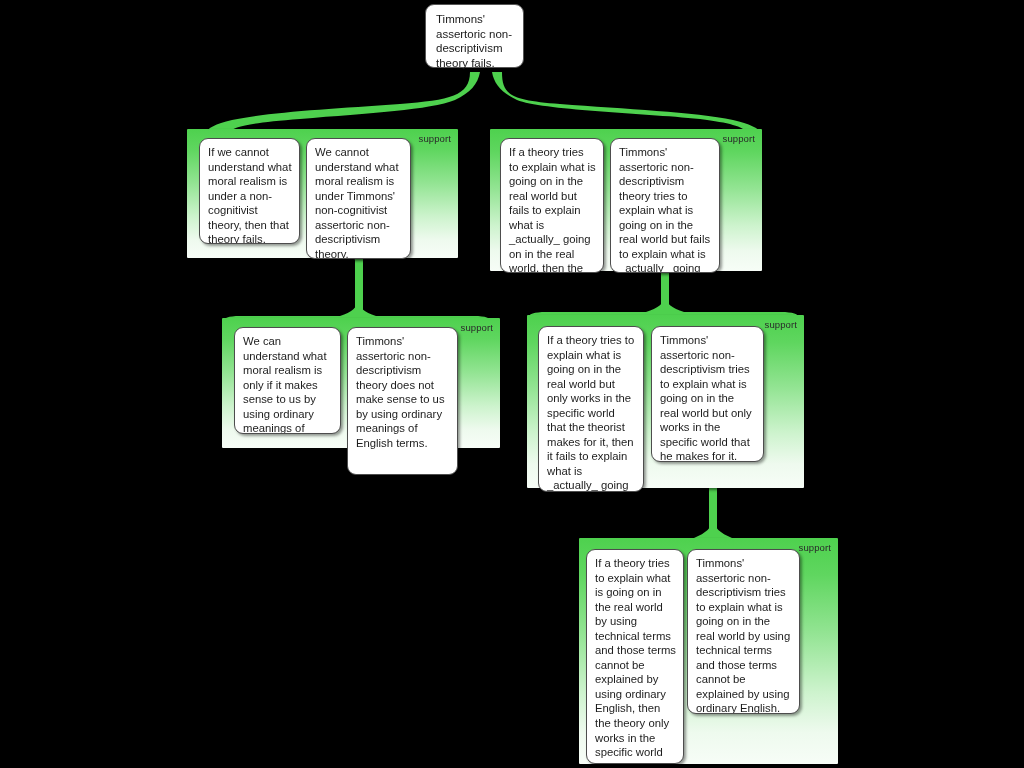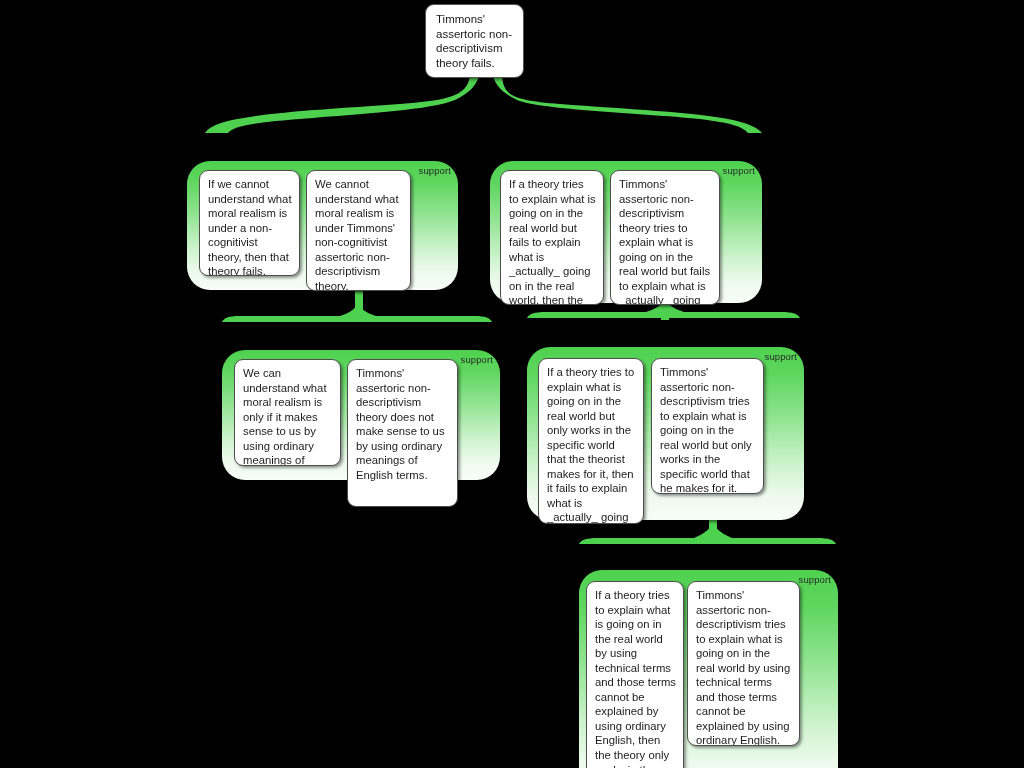--- a/index.html
+++ b/index.html
@@ -41,26 +41,25 @@
   }
   .root-node .txt {
     font-size: 11.5px;
     line-height: 14.6px;
     color: #1a1a1a;
     white-space: pre-line;
   }
   
   .group {
     position: absolute;
-    border-radius: 23px;
+    border-radius: 1px;
     box-sizing: border-box;
     background: linear-gradient(to bottom, #4ed14e 0%, #5fd65f 16%, #93e493 42%, #cdf3cd 68%, #eefaee 86%, #f7fdf7 100%);
     box-shadow: 2px 2px 3px rgba(0,0,0,0.5);
     z-index: 3;
-    margin-top: 32px;
   }
   .group-label {
     position: absolute;
     top: 4px;
     right: 7px;
     font-size: 9.5px;
     line-height: 11px;
     color: #2a2a2a;
     letter-spacing: 0.1px;
   }
@@ -148,21 +147,21 @@
                L 836 544
                C 834 540, 829 538, 817 538
                L 732 538
                C 720 533, 714 528, 713 518
                L 713 478
                C 714 468, 716 463, 719 463 Z"></path>
       <rect x="709" y="461" width="8" height="82" fill="#4ed14e"></rect>
     </g>
   </svg>
 
-  <div class="root-node" style="left:425px; top:4px; width:99px; height:74px;">
+  <div class="root-node" style="left:425px; top:4px; width:99px; height:64px;">
     <div class="txt">Timmons' assertoric non-descriptivism theory fails.</div>
   </div>
 
   <div class="group" style="left:187px; top:129px; width:271px; height:129px;">
     <span class="group-label">support</span>
     <div class="card" style="left:119px; top:9px; width:105px; height:121px;">
       <div class="txt">We cannot understand what moral realism is under Timmons' non-cognitivist assertoric non-descriptivism theory.</div>
     </div>
     <div class="card" style="left:12px; top:9px; width:101px; height:106px;">
       <div class="txt">If we cannot understand what moral realism is under a non-cognitivist theory, then that theory fails.</div>

